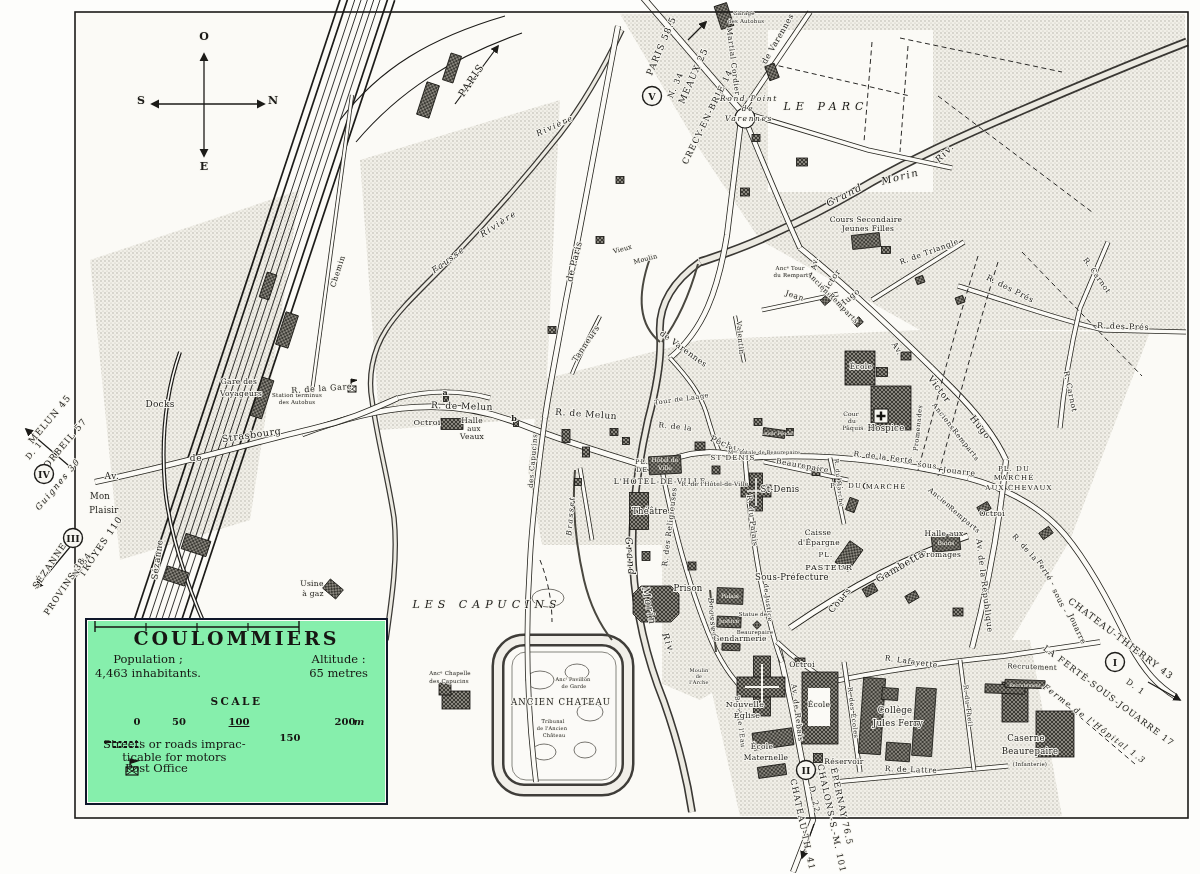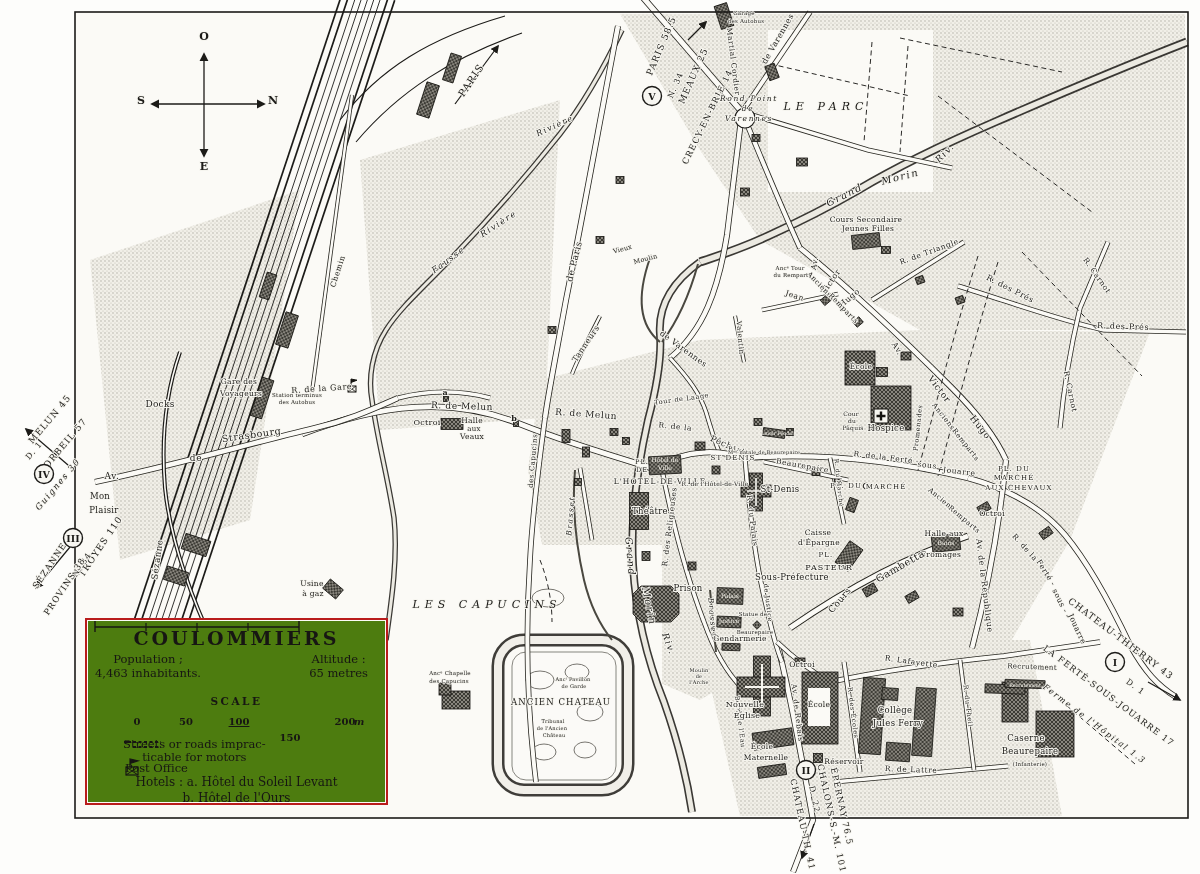--- a/index.html
+++ b/index.html
@@ -13,30 +13,30 @@
   svg text.pl{letter-spacing:.3px;}
   svg text.rv{font-style:italic;letter-spacing:1.6px;}
   svg text.big{font-style:italic;letter-spacing:5px;}
   svg text.cap{letter-spacing:1.1px;}
   svg text.tn{letter-spacing:.2px;stroke-width:1.4px;}
   svg text.wh{fill:#f4f2ea;stroke:none;}
   svg text.bd{font-weight:bold;}
   svg text.cp{font-weight:bold;}
   svg text.cirt{font-weight:bold;stroke:none;}
   
-  .legend{position:absolute;left:85px;top:618px;width:299px;height:183px;background:#4d7c0f;
-          border:2px solid #b91c1c;box-shadow:0 0 0 1px #fcfbf7 inset;color:#171613;}
+  .legend{position:absolute;left:85px;top:618px;width:299px;height:183px;background:#86efac;
+          border:2px solid #0f172a;box-shadow:0 0 0 1px #fcfbf7 inset;color:#171613;}
   .lg-title{text-align:center;font-weight:bold;font-size:19px;letter-spacing:3px;margin-top:7px;}
   .lg-row{display:flex;justify-content:space-between;padding:3px 18px 0 8px;font-size:11.5px;}
   .lg-col{text-align:center;line-height:1.25;}
   .lg-scale-label{text-align:center;font-size:10.5px;font-weight:bold;letter-spacing:2.5px;margin-top:14px;}
   .lg-bar{position:absolute;left:42px;top:83px;}
   .lg-ticks{position:absolute;left:0;top:96px;width:100%;height:12px;font-size:10px;font-weight:bold;}
   .lg-ticks span{position:absolute;transform:translateX(-50%);}
-  .lg-sym-row{position:absolute;left:36px;display:flex;align-items:flex-start;font-size:11.5px;line-height:1.15;}
+  .lg-sym-row{position:absolute;left:16px;display:flex;align-items:flex-start;font-size:11.5px;line-height:1.15;}
   .sym{margin-right:10px;flex:none;}
   .lg-hotels{position:absolute;left:0;width:100%;text-align:center;font-size:12px;line-height:1.3;}
 </style>
 </head>
 <body>
 
 <div class="stage">
 <svg id="map" width="1200" height="874" viewBox="0 0 1200 874">
   <defs>
     <pattern id="dots" width="4" height="4" patternUnits="userSpaceOnUse">
@@ -541,21 +541,21 @@
   <svg class="lg-bar" width="226" height="12">
     <line x1="8" y1="7" x2="212" y2="7" stroke="#171613" stroke-width="1.6"></line>
     <line x1="8" y1="1" x2="8" y2="12" stroke="#171613" stroke-width="1.4"></line>
     <line x1="59" y1="3" x2="59" y2="11" stroke="#171613" stroke-width="1.2"></line>
     <line x1="110" y1="3" x2="110" y2="11" stroke="#171613" stroke-width="1.2"></line>
     <line x1="161" y1="3" x2="161" y2="11" stroke="#171613" stroke-width="1.2"></line>
     <line x1="212" y1="1" x2="212" y2="12" stroke="#171613" stroke-width="1.4"></line>
   </svg>
   <div class="lg-ticks" id="scale-ticks">
         <span style="left: 50px;">0</span>
-        <span style="left: 99px;">50</span>
+        <span style="left: 92px;">50</span>
         <span style="left: 152px; text-decoration: underline;">100</span>
         <span style="left: 203px; margin-top: 16px;">150</span>
         <span style="left: 258px;">200</span>
         <span style="left: 272px; font-style: italic;">m</span>
       </div>
   <div class="lg-sym-row" style="top:118px;">
     <svg class="sym" width="38" height="12">
       <line x1="1" y1="4" x2="8" y2="4" stroke="#171613" stroke-width="2"></line>
       <line x1="10" y1="4" x2="38" y2="4" stroke="#171613" stroke-width="2" stroke-dasharray="3,2.5"></line>
       <line x1="10" y1="9" x2="38" y2="9" stroke="#171613" stroke-width="2" stroke-dasharray="3,2.5"></line>
@@ -566,19 +566,14 @@
     </div>
   </div>
   <div class="lg-sym-row" style="top:138px;left:38px;">
     <svg class="sym" width="16" height="18">
       <path d="M5,9 L5,1 L13,2.8 L5,5.5" stroke="#171613" stroke-width="1.2" fill="#171613"></path>
       <rect x="1" y="9" width="12" height="8" fill="none" stroke="#171613" stroke-width="1.2"></rect>
       <path d="M1,9 L13,17 M13,9 L1,17" stroke="#171613" stroke-width="1"></path>
     </svg>
     <span style="margin-top:4px">Post Office</span>
   </div>
-  <div class="lg-hotels" style="top:155px;">
-    <span>Hotels :</span>
-    <span>a. Hôtel du Soleil Levant</span><br>
-    <span>b. Hôtel de l'Ours</span>
-  </div>
 </div>
 </div>
 
 </body></html>

